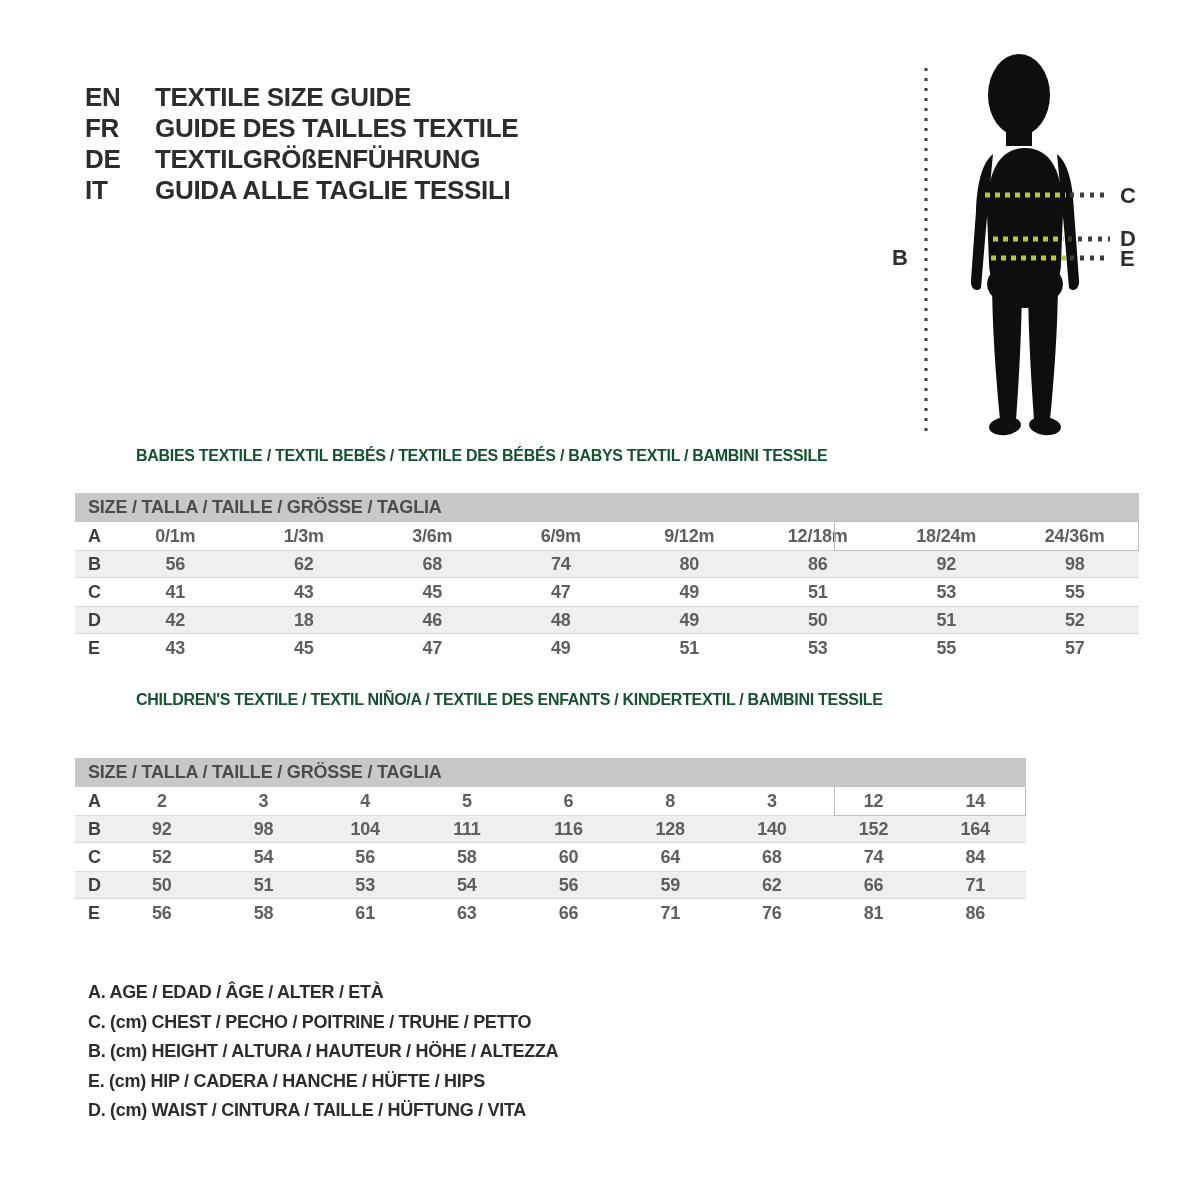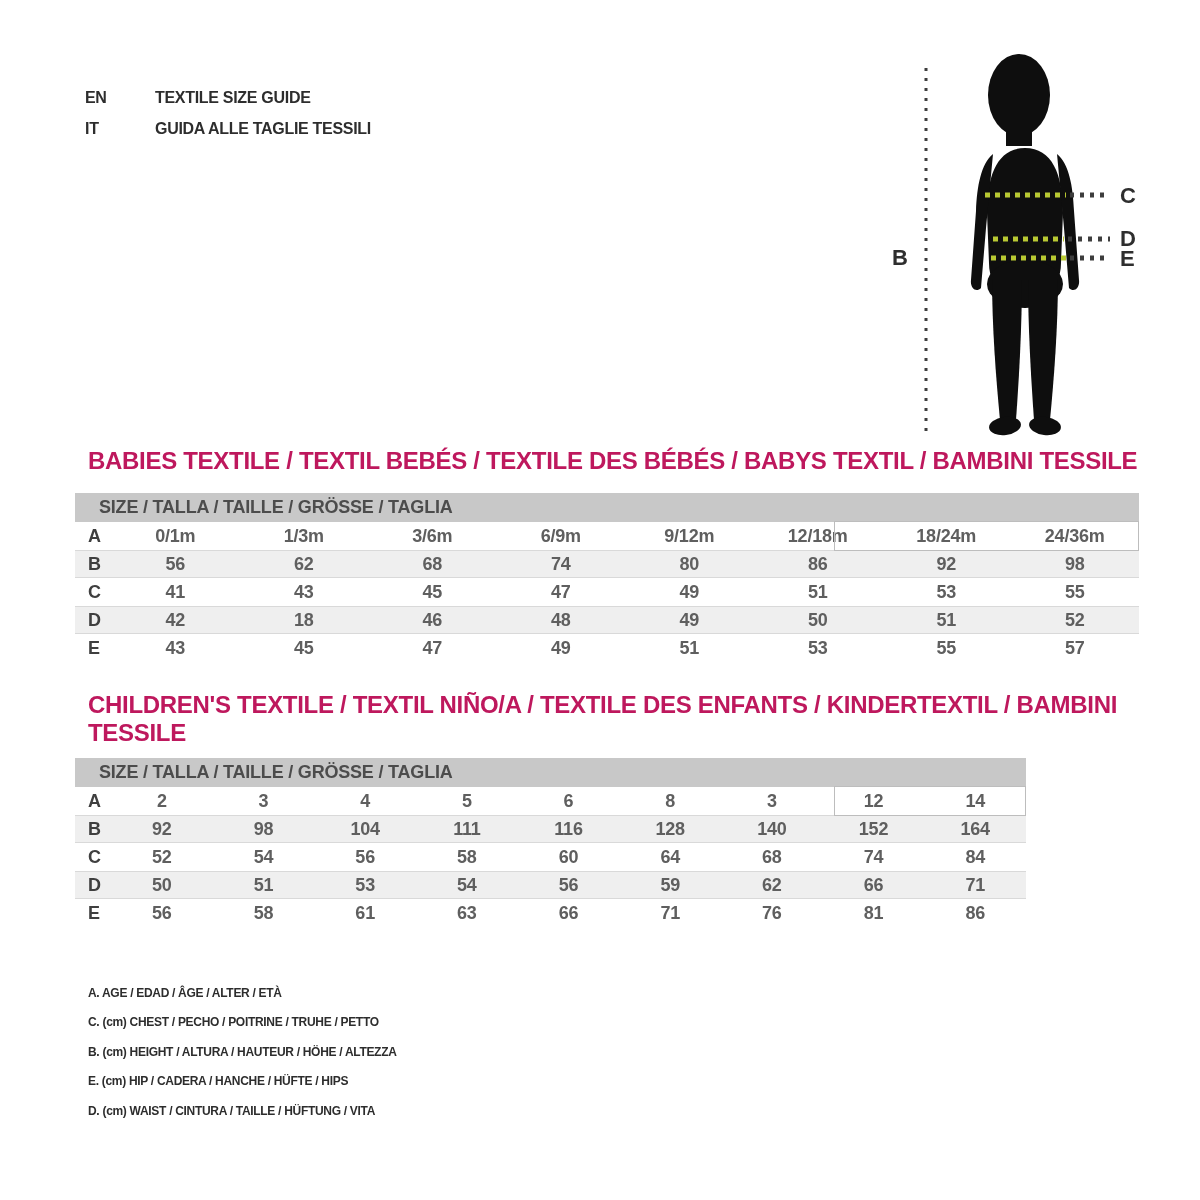--- a/index.html
+++ b/index.html
@@ -8,56 +8,64 @@
     position:relative; width:1200px; height:1200px; background:#fff;
     font-family:"Liberation Sans", sans-serif; overflow:hidden;
     --accent:#b8c832; --dark:#3d3d3d; --silhouette:#0e0e0e;
     --bar:#c8c8c8; --zebra:#efefef;
   }
   .abs { position:absolute; }
 
   
   .lang-block { left:85px; top:82px; }
   .lang-row { display:flex; height:31px; align-items:center;
-    font-size:16px; font-weight:700; letter-spacing:-0.3px; color:#2d2d2d; }
+    font-size:26px; font-weight:700; letter-spacing:-0.3px; color:#2d2d2d; }
   .lang-code { width:70px; }
 
   
-  .section-heading { font-size:24px; font-weight:700; letter-spacing:-0.3px; color:#be185d; }
+  .section-heading { font-size:16px; font-weight:700; letter-spacing:-0.3px; color:#14532d;margin-left:48px; }
 
   
   .size-table { position:absolute; }
   .tbar { height:29px; background:var(--bar); display:flex; align-items:center;
-    padding-left:24px; font-size:18px; font-weight:700; letter-spacing:-0.2px; color:#4c4c4c; }
+    padding-left:13px; font-size:18px; font-weight:700; letter-spacing:-0.2px; color:#4c4c4c; }
   .trow { display:flex; align-items:center; height:28px;
     font-size:18px; font-weight:700; letter-spacing:-0.2px; color:#5f5f5f; }
   .tbody .trow:nth-child(even) { background:var(--zebra);
     border-top:1px solid #d9d9d9; border-bottom:1px solid #d9d9d9; }
   .tlabel { width:36px; padding-left:13px; color:#3f3f3f; }
   .tcell { flex:1; text-align:center; }
 
   .hl { position:absolute; border:1px solid #bdbdbd; background:transparent; z-index:3; }
 
   
   .legend-block { left:88px; top:978px; }
   .legend-line { height:29.5px; display:flex; align-items:center;
-    font-size:12px; font-weight:700; letter-spacing:-0.3px; color:#2d2d2d; }
+    font-size:18px; font-weight:700; letter-spacing:-0.3px; color:#2d2d2d; }
 
   
   svg text { font-family:"Liberation Sans", sans-serif; font-size:22px; font-weight:700; fill:#2e2e2e; }
 </style>
 </head>
 <body>
 
 <div id="canvas" style="--accent: #b8c832; --dark: #3d3d3d; --silhouette: #0e0e0e; --bar: #c8c8c8; --zebra: #efefef;">
 
   <div class="abs lang-block">
     <div class="lang-row">
       <span class="lang-code">EN</span>
       <span>TEXTILE SIZE GUIDE</span>
+    </div>
+    <div class="lang-row">
+      <span class="lang-code">FR</span>
+      <span>GUIDE DES TAILLES TEXTILE</span>
+    </div>
+    <div class="lang-row">
+      <span class="lang-code">DE</span>
+      <span>TEXTILGRÖßENFÜHRUNG</span>
     </div>
     <div class="lang-row">
       <span class="lang-code">IT</span>
       <span>GUIDA ALLE TAGLIE TESSILI</span>
     </div>
   </div>
 
   <svg class="abs" style="left:880px; top:48px;" width="300" height="400" viewBox="0 0 300 400">
 
     <line x1="46" y1="20" x2="46" y2="384" style="stroke:var(--dark)" stroke-width="3" stroke-dasharray="3 7"></line>

